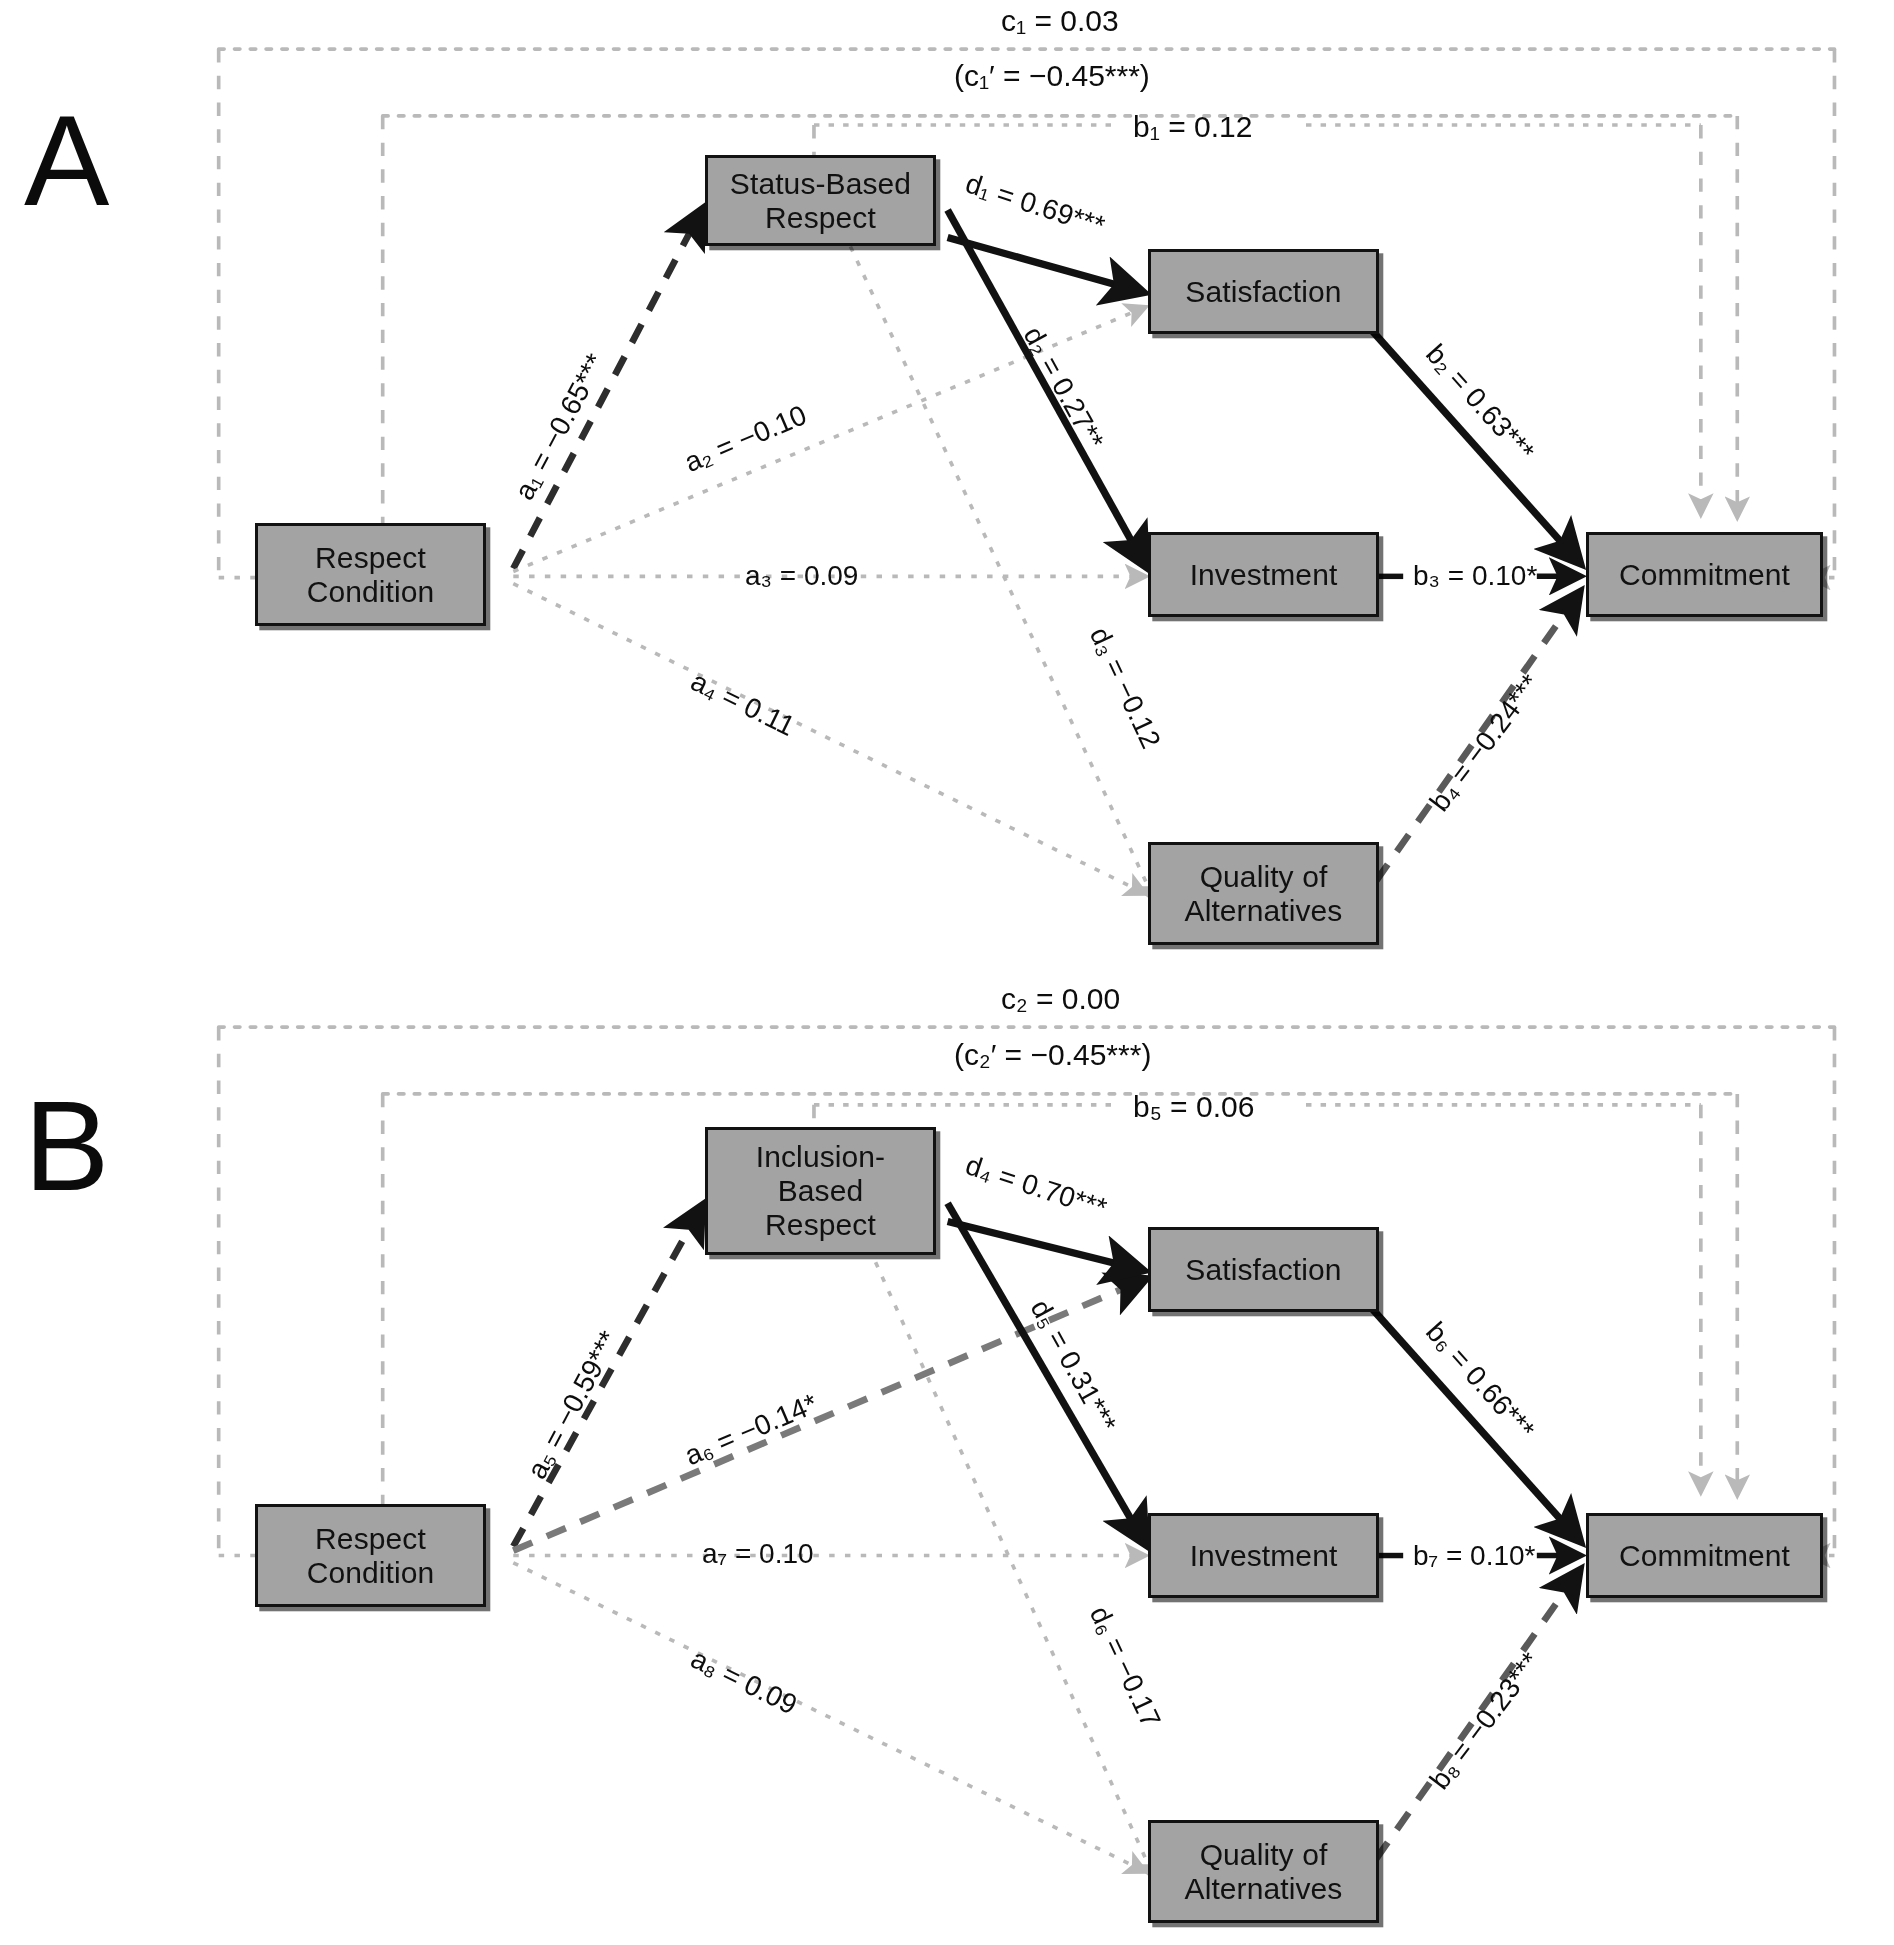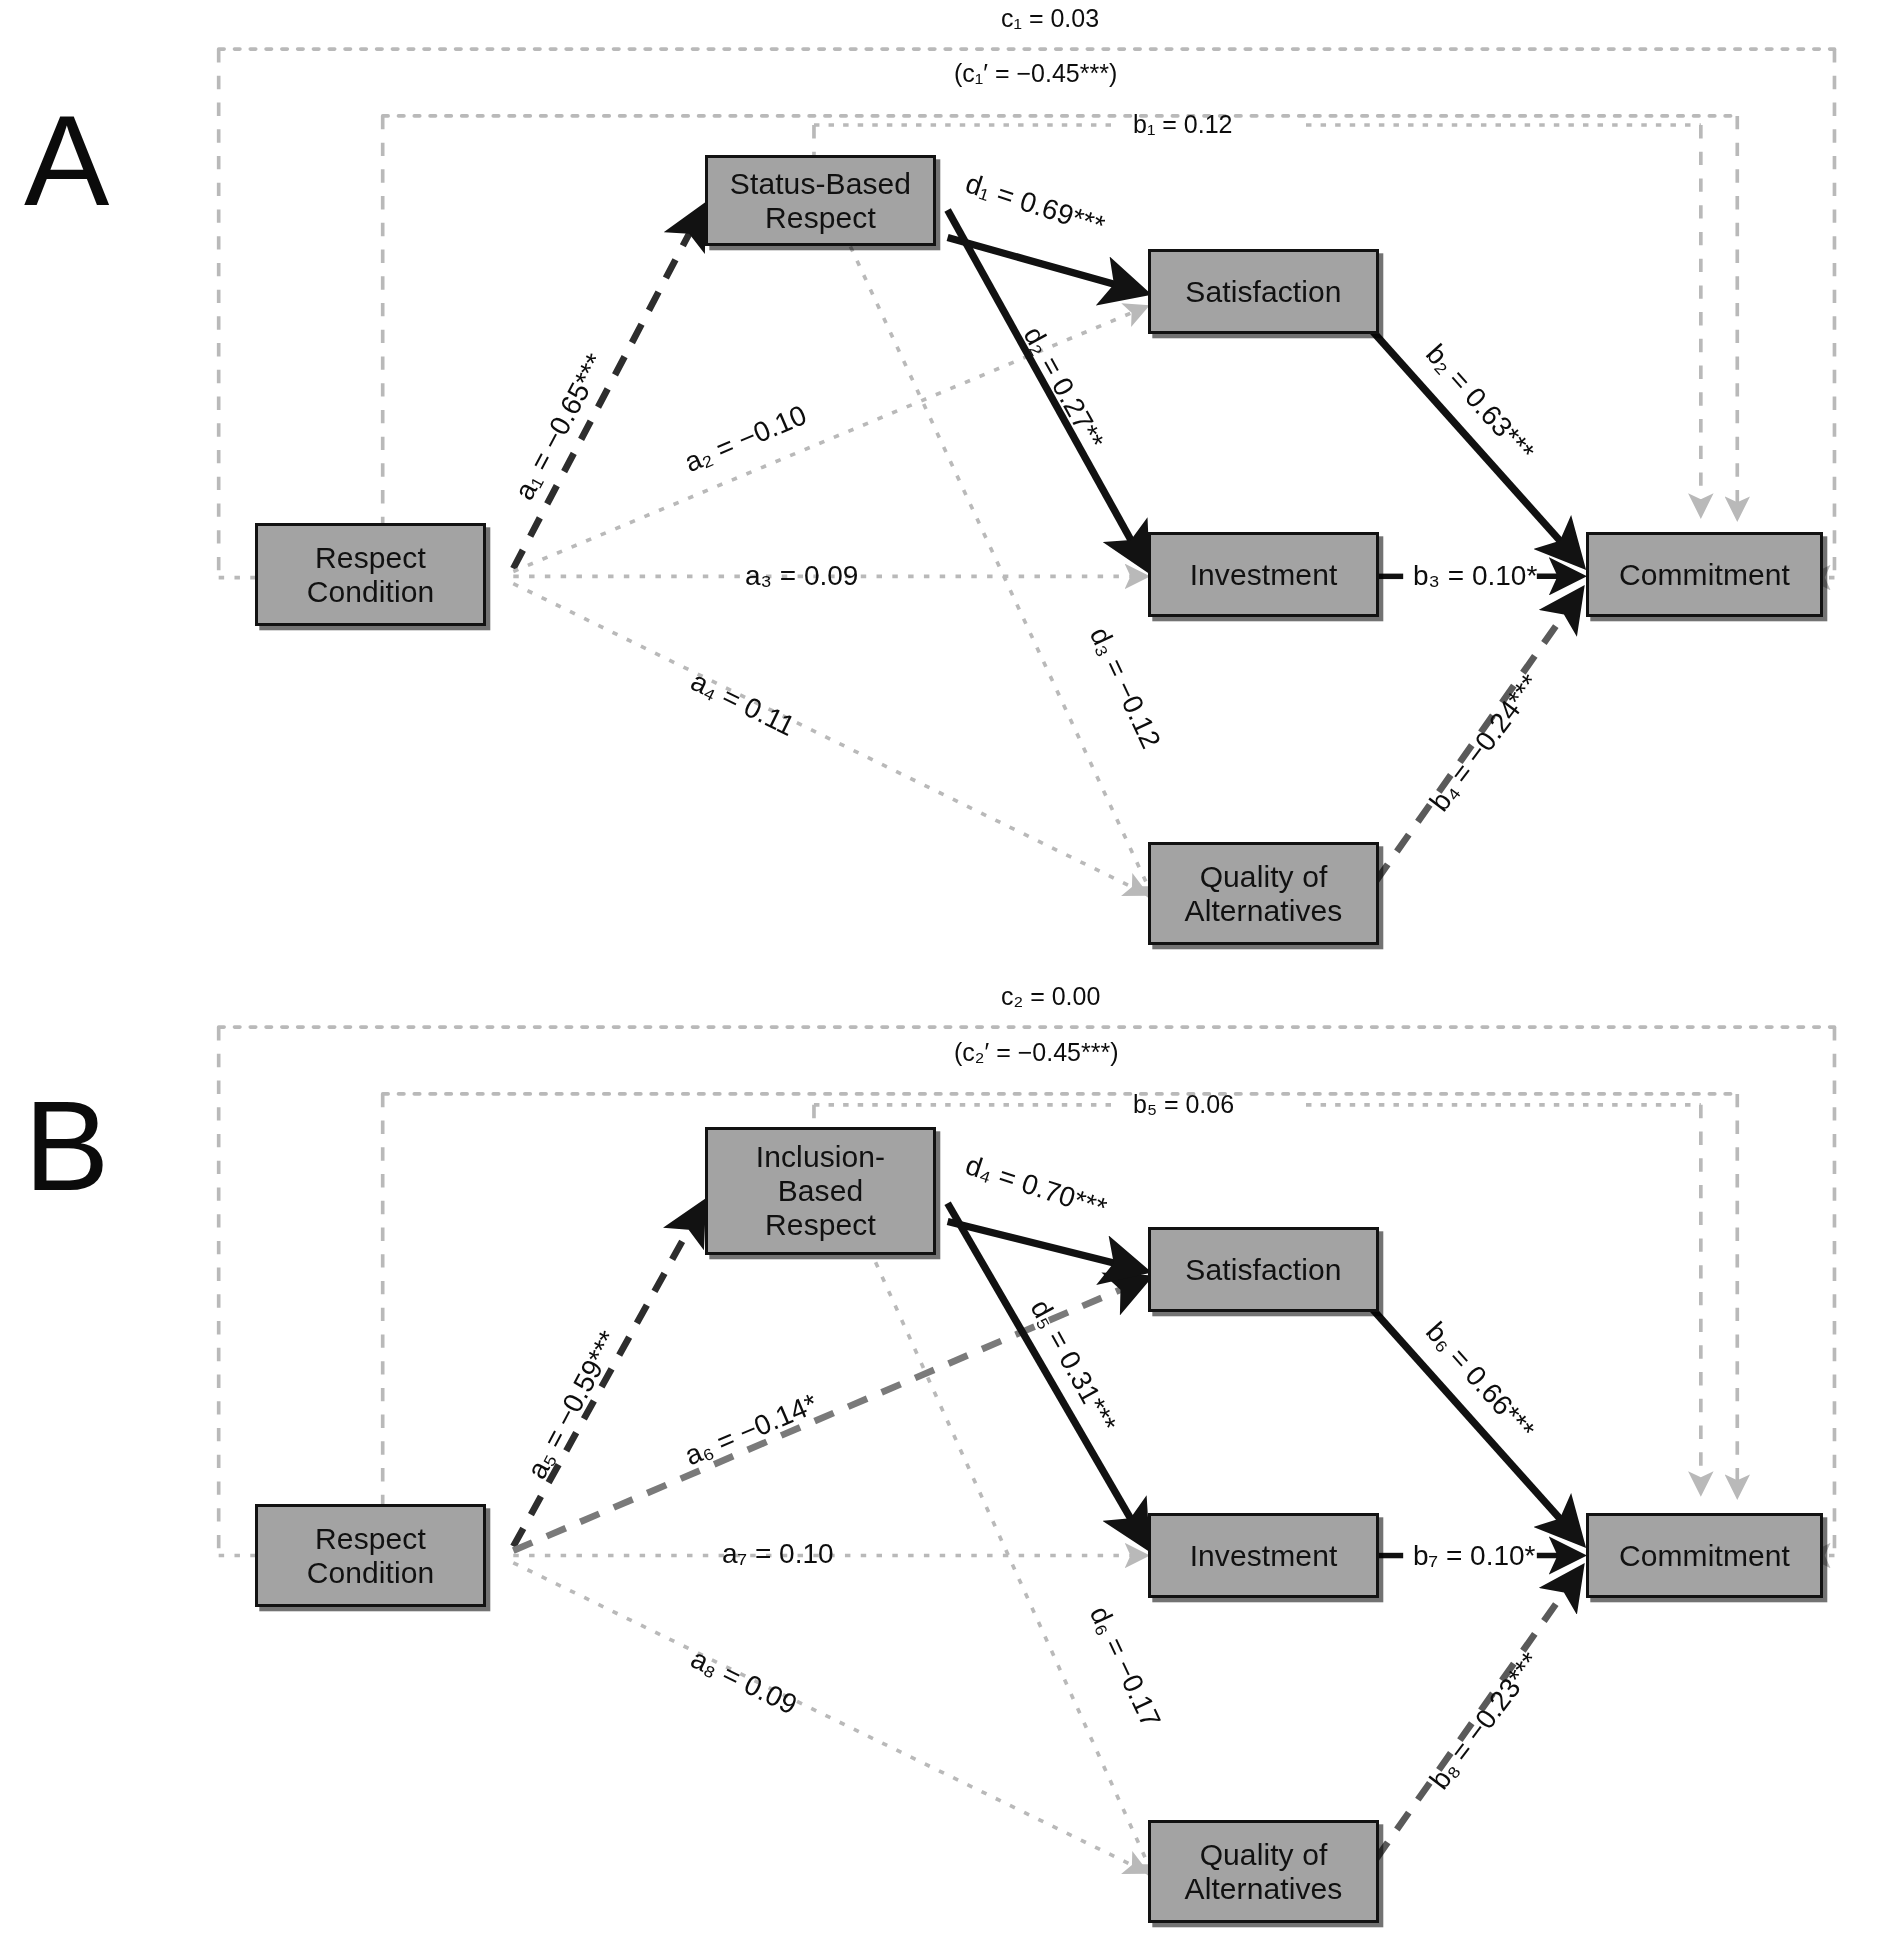--- a/index.html
+++ b/index.html
@@ -20,21 +20,21 @@
     font-size:30px;line-height:1.13;color:#111;
     font-family:"Liberation Sans",sans-serif;
     white-space:pre-line;letter-spacing:0.1px;
   }
 
   .lbl{
     position:absolute;font-size:28px;line-height:1;color:#0d0d0d;
     font-family:"Liberation Sans",sans-serif;white-space:nowrap;
     transform-origin:50% 50%;
   }
-  .lbl.big{font-size:25px;}
+  .lbl.big{font-size:30px;}
 </style>
 </head>
 <body>
 
 <div id="stage">
 
   <svg class="layer" viewBox="0 0 3118 3202">
     <defs>
       <marker id="ahD" markerWidth="7" markerHeight="7" refX="5.6" refY="3.5" orient="auto">
         <path d="M0,0 L7,3.5 L0,7 L1.6,3.5 Z" fill="#121212"></path>
@@ -169,21 +169,21 @@
   <div class="node" style="left:1148px;top:1820px;width:231px;height:103px;">Quality of
 Alternatives</div>
   <div class="node" style="left:1586px;top:1513px;width:237px;height:85px;">Commitment</div>
 
   <div class="lbl big" style="left:1001px;top:984px;">c₂ = 0.00</div>
   <div class="lbl big" style="left:954px;top:1040px;">(c₂′ = −0.45***)</div>
   <div class="lbl big" style="left:1133px;top:1092px;">b₅ = 0.06</div>
 
   <div class="lbl" style="left:492px;top:1391px;transform:rotate(-62deg);">a₅ = −0.59***</div>
   <div class="lbl" style="left:681px;top:1416px;transform:rotate(-23deg);">a₆ = −0.14*</div>
-  <div class="lbl" style="left:702px;top:1540px;margin-left:20px;">a₇ = 0.10</div>
+  <div class="lbl" style="left:702px;top:1540px;">a₇ = 0.10</div>
   <div class="lbl" style="left:687px;top:1668px;transform:rotate(26deg);">a₈ = 0.09</div>
 
   <div class="lbl" style="left:963px;top:1173px;transform:rotate(18deg);">d₄ = 0.70***</div>
   <div class="lbl" style="left:1000px;top:1352px;transform:rotate(61deg);">d₅ = 0.31***</div>
   <div class="lbl" style="left:1060px;top:1653px;transform:rotate(65deg);">d₆ = −0.17</div>
 
   <div class="lbl" style="left:1407px;top:1367px;transform:rotate(48deg);">b₆ = 0.66***</div>
   <div class="lbl" style="left:1413px;top:1542px;">b₇ = 0.10*</div>
   <div class="lbl" style="left:1404px;top:1707px;transform:rotate(-53deg);">b₈ = −0.23***</div>
 

